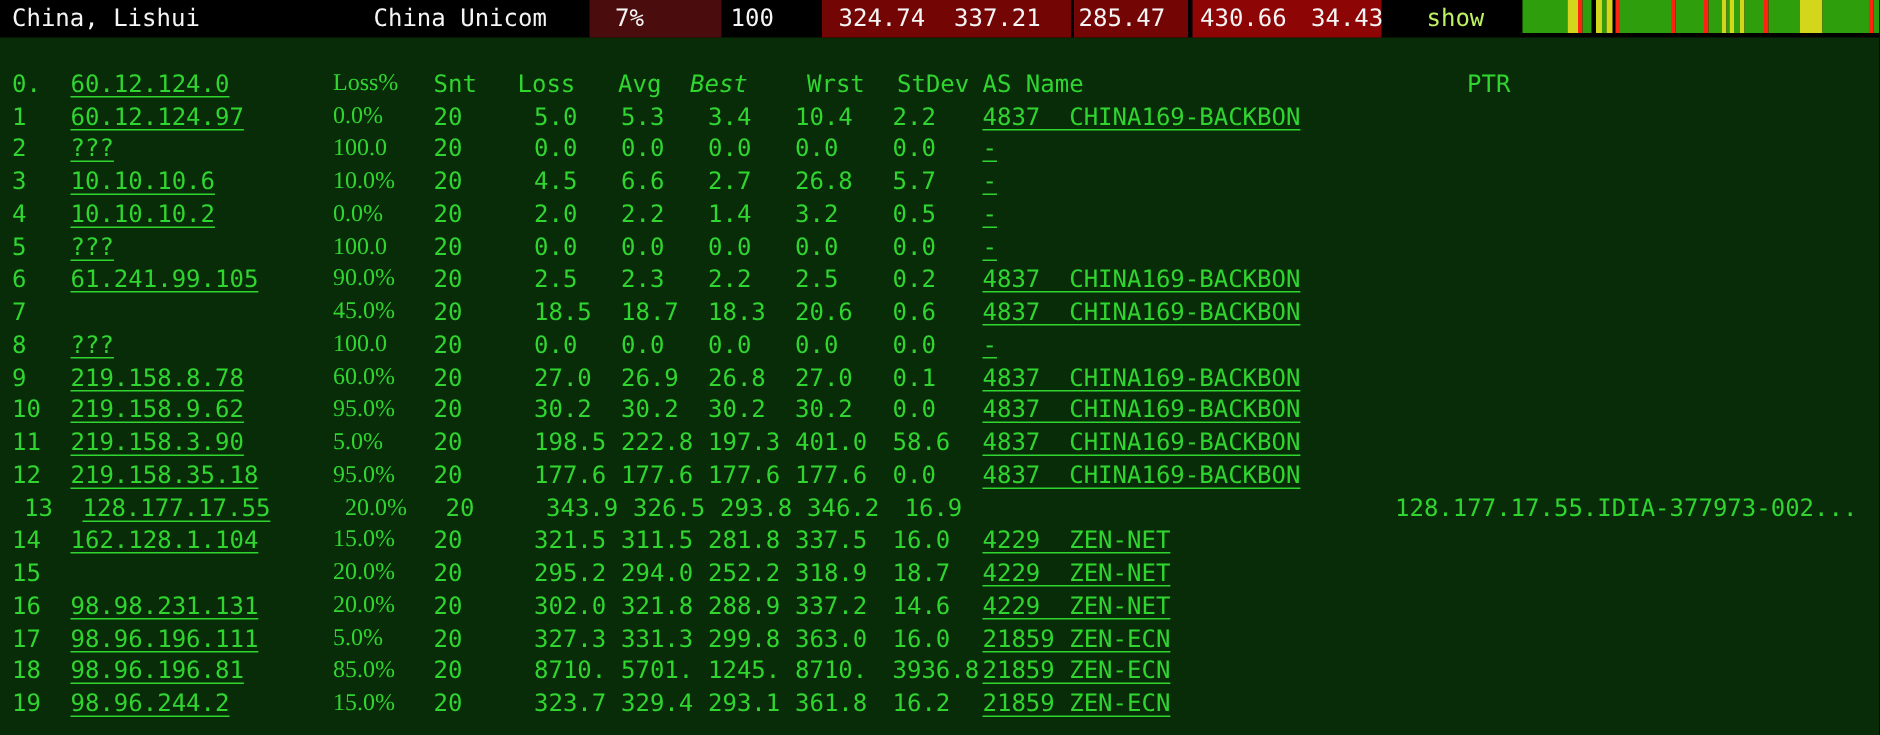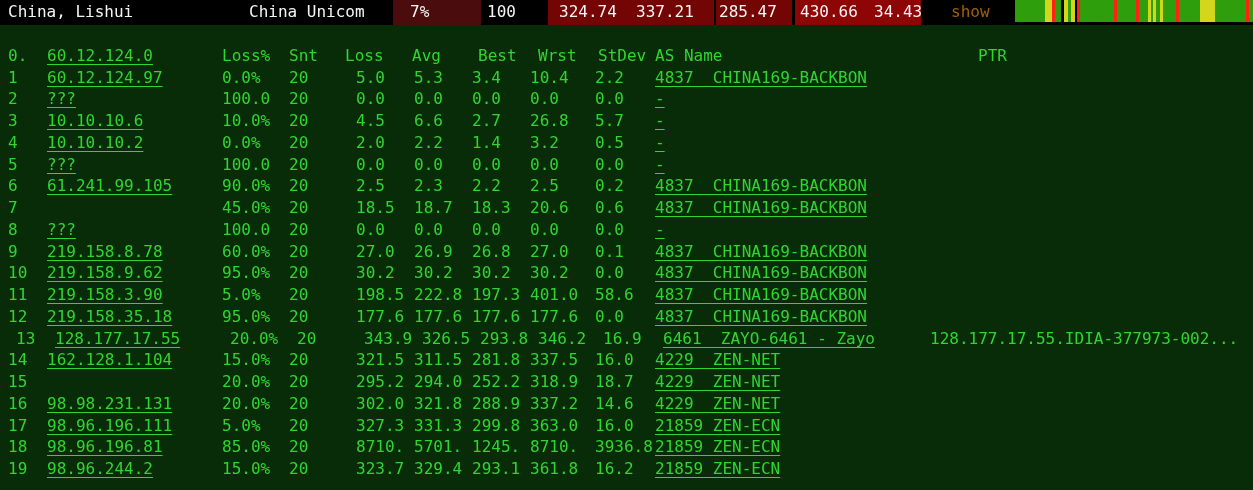--- a/index.html
+++ b/index.html
@@ -10,43 +10,43 @@
     font-size:16px;
   }
   
   .topbar{position:absolute;left:0;top:0;width:1253px;height:25px;background:#000;}
   .tb-rect{position:absolute;top:0;height:25px;}
   .rect-loss{left:393px;width:88px;background:#4a0c0c;}
   .rect-stats1{left:548px;width:166px;background:#730505;}
   .rect-stats2{left:716px;width:76px;background:#730505;}
   .rect-stats3{left:795px;width:126px;background:#8e0505;}
   .tb-text{position:absolute;top:0;height:25px;line-height:24px;color:#f5f5f5;white-space:pre;}
-  .tb-show{color:#a16207;}
+  .tb-show{color:#bef264;}
   .spark{position:absolute;left:1015px;top:0;width:238px;height:22px;display:flex;}
   .spark span{display:block;height:22px;}
   
   .trace{position:absolute;left:0;top:0;width:1253px;height:490px;}
   .row{position:absolute;left:0;width:1253px;height:22px;color:#30d530;}
   .cell{position:absolute;top:0;white-space:pre;line-height:20px;}
   .u{text-decoration:underline;text-decoration-thickness:1px;text-underline-offset:3px;}
   .c-hop{left:8px;}
   .c-ip{left:47px;}
-  .c-loss{left:222px;}
+  .c-loss{left:222px;font-family:Liberation Serif, serif;}
   .c-snt{left:289px;}
   .c-last{left:356px;}
   .c-avg{left:414px;}
   .c-best{left:472px;}
   .c-wrst{left:530px;}
   .c-stdev{left:595px;}
   .c-as{left:655px;}
   .c-ptr{left:922px;text-align:center;}
   
   .hl-last{left:345px;}
   .hl-avg{left:412px;}
-  .hl-best{left:478px;}
+  .hl-best{left:460px;font-style:italic;}
   .hl-wrst{left:538px;}
   .hl-stdev{left:598px;}
   .hl-ptr{left:978px;}
   
   .watermark{
     position:absolute;right:6px;bottom:18px;
     font-family:"Liberation Sans","DejaVu Sans",sans-serif;
     font-style:italic;font-size:38px;letter-spacing:1px;
     color:#c8c8c8;opacity:0.55;
   }
@@ -216,21 +216,20 @@
       <div class="row" style="top: 329px; margin-left: 8px;">
         <span class="cell c-hop">13</span>
         <span class="cell c-ip u">128.177.17.55</span>
         <span class="cell c-loss">20.0%</span>
         <span class="cell c-snt">20</span>
         <span class="cell c-last">343.9</span>
         <span class="cell c-avg">326.5</span>
         <span class="cell c-best">293.8</span>
         <span class="cell c-wrst">346.2</span>
         <span class="cell c-stdev">16.9</span>
-        <span class="cell c-as u">6461  ZAYO-6461 - Zayo</span>
         <span class="cell c-ptr">128.177.17.55.IDIA-377973-002...</span>
       </div>
       <div class="row" style="top: 350px;">
         <span class="cell c-hop">14</span>
         <span class="cell c-ip u">162.128.1.104</span>
         <span class="cell c-loss">15.0%</span>
         <span class="cell c-snt">20</span>
         <span class="cell c-last">321.5</span>
         <span class="cell c-avg">311.5</span>
         <span class="cell c-best">281.8</span>

